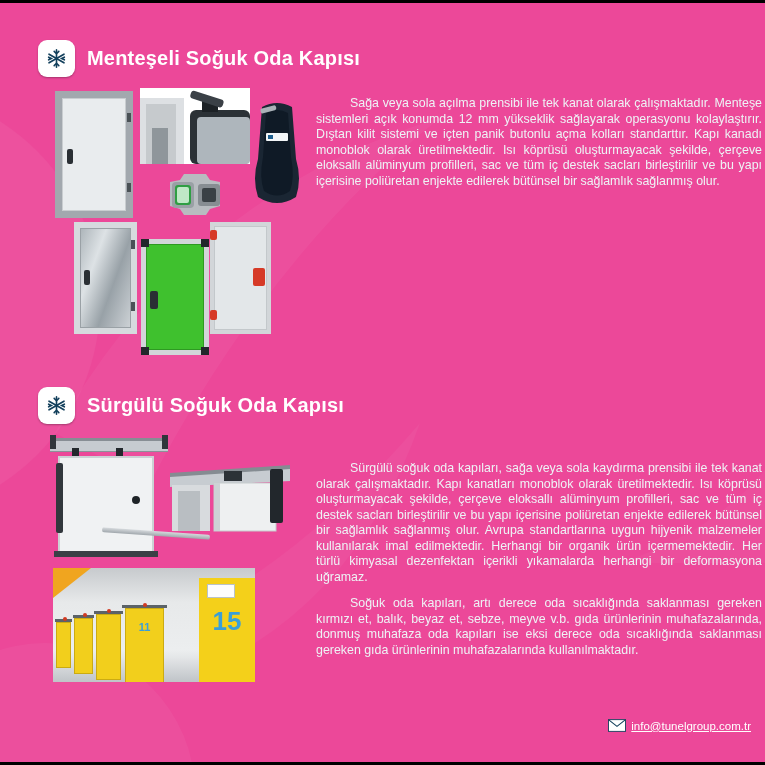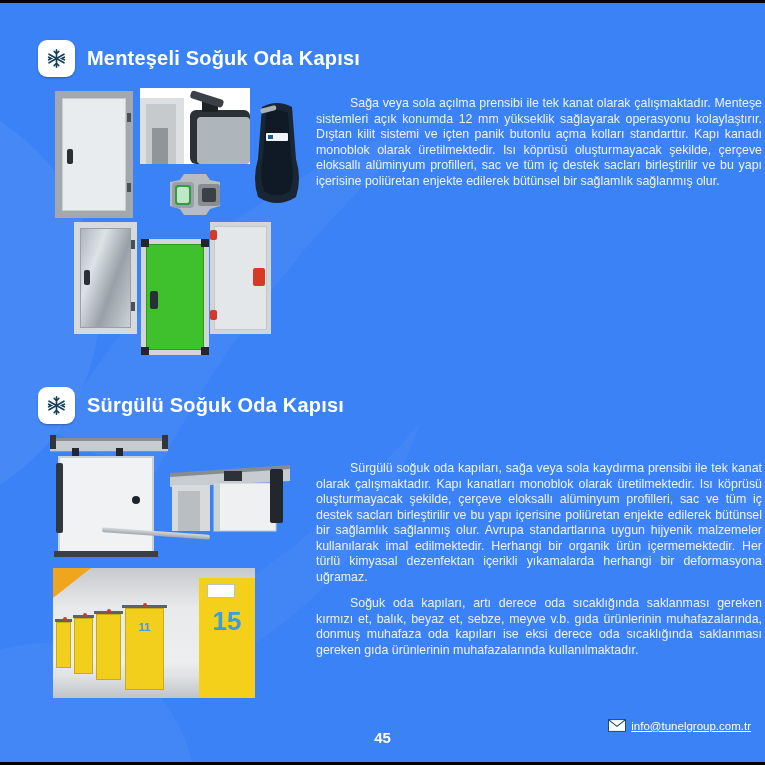--- a/index.html
+++ b/index.html
@@ -1,18 +1,18 @@
 <!DOCTYPE html>
 <html><head>
 <meta charset="utf-8">
 <style>
   html,body{margin:0;padding:0;background:#000;}
   body{width:765px;height:765px;position:relative;overflow:hidden;
        font-family:"Liberation Sans","DejaVu Sans",sans-serif;}
-  .page{position:absolute;left:0;top:3px;right:0;bottom:3px;background:#3b82f6;overflow:hidden;}
+  .page{position:absolute;left:0;top:3px;right:0;bottom:3px;background:#ec4899;overflow:hidden;}
   .watermark{position:absolute;inset:0;pointer-events:none;}
 
   
   .sec-header{position:absolute;left:38px;display:flex;align-items:center;gap:12px;}
   .icon-tile{width:37px;height:37px;background:#fff;border-radius:9px;display:flex;
              align-items:center;justify-content:center;box-shadow:0 1px 2px rgba(0,0,0,.3);}
   .icon-tile svg{width:23px;height:23px;}
   .sec-title{color:#fff;font-size:20px;font-weight:bold;letter-spacing:.2px;}
 
   
@@ -205,21 +205,21 @@
       <polygon points="0,12 120,4 120,8 0,16" fill="#858c92"></polygon>
       <rect x="2" y="24" width="38" height="46" fill="#d8dbde"></rect>
       <rect x="8" y="30" width="22" height="40" fill="#b9bec2"></rect>
       <rect x="44" y="22" width="62" height="48" fill="#eef0f1" stroke="#c6cbce"></rect>
       <rect x="44" y="22" width="6" height="48" fill="#cdd2d5"></rect>
       <rect x="100" y="8" width="13" height="54" rx="2" fill="#22272c"></rect>
       <rect x="54" y="10" width="18" height="10" fill="#2c3237"></rect>
     </svg>
   </div>
 
-  <div class="img corridor" style="left:53px;top:565px;width:202px;height:130px;">
+  <div class="img corridor" style="left:53px;top:565px;width:202px;height:114px;">
     <div class="floor"></div>
     <div class="ydoor" style="left:3px;top:54px;width:13px;height:44px;">
       <div class="bar"></div>
         <div class="lamp"></div>
     </div>
     <div class="ydoor" style="left:21px;top:50px;width:17px;height:54px;">
       <div class="bar"></div>
         <div class="lamp"></div>
     </div>
     <div class="ydoor" style="left:43px;top:46px;width:23px;height:64px;">
@@ -236,21 +236,20 @@
       <div class="door-num" style="top:28px;font-size:26px;">15</div>
     </div>
     <div class="tri-orange"></div>
   </div>
 
   <div class="copy" style="top:458px;">
     <p style="margin-bottom:11px;">Sürgülü soğuk oda kapıları, sağa veya sola kaydırma prensibi ile tek kanat olarak çalışmaktadır. Kapı kanatları monoblok olarak üretilmektedir. Isı köprüsü oluşturmayacak şekilde, çerçeve eloksallı alüminyum profilleri, sac ve tüm iç destek sacları birleştirilir ve bu yapı içerisine poliüretan enjekte edilerek bütünsel bir sağlamlık sağlanmış olur. Avrupa standartlarına uygun hijyenik malzemeler kullanılarak imal edilmektedir. Herhangi bir organik ürün içermemektedir. Her türlü kimyasal dezenfektan içerikli yıkamalarda herhangi bir deformasyona uğramaz.</p>
     <p>Soğuk oda kapıları, artı derece oda sıcaklığında saklanması gereken kırmızı et, balık, beyaz et, sebze, meyve v.b. gıda ürünlerinin muhafazalarında, donmuş muhafaza oda kapıları ise eksi derece oda sıcaklığında saklanması gereken gıda ürünlerinin muhafazalarında kullanılmaktadır.</p>
   </div>
 
-  <div class="page-number">45</div>
   <div class="contact">
     <svg viewBox="0 0 20 14">
       <rect x="0.5" y="0.5" width="19" height="13" fill="#ffffff" stroke="#113F5A"></rect>
       <path d="M0.5 0.5 L10 8 L19.5 0.5" fill="none" stroke="#113F5A" stroke-width="1.2"></path>
     </svg>
     <span>info@tunelgroup.com.tr</span>
   </div>
 
 </div>
 

